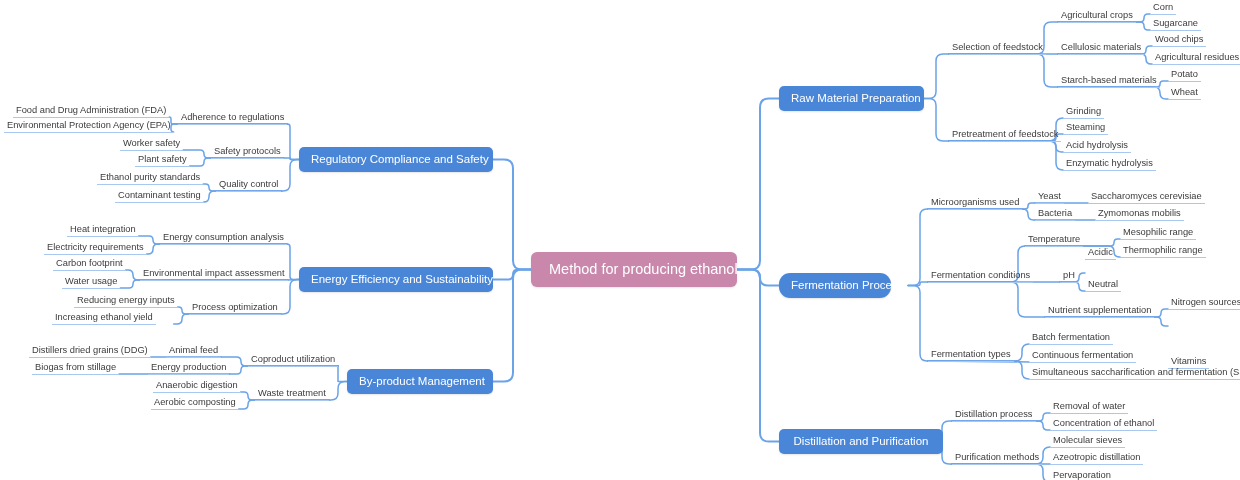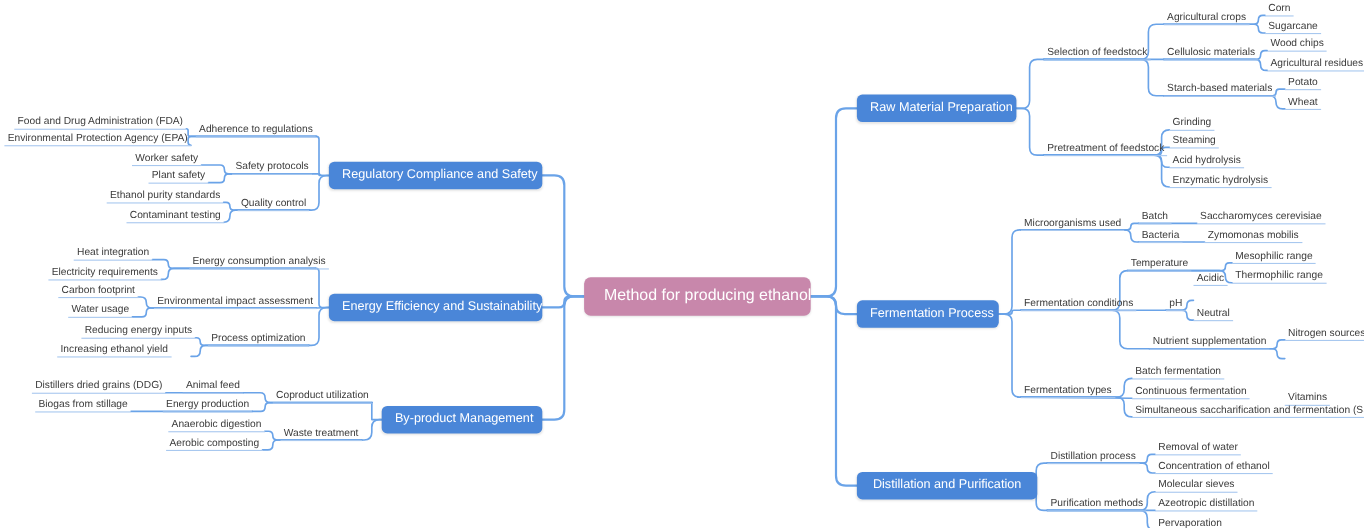--- a/index.html
+++ b/index.html
@@ -130,24 +130,24 @@
   <div class="node n-t right" style="left:1058px;top:74px;">Starch-based materials</div>
   <div class="node n-t right" style="left:1168px;top:68px;">Potato</div>
   <div class="node n-t right" style="left:1168px;top:86px;">Wheat</div>
 
   <div class="node n-t right" style="left:949px;top:128px;">Pretreatment of feedstock</div>
   <div class="node n-t right" style="left:1063px;top:105px;">Grinding</div>
   <div class="node n-t right" style="left:1063px;top:121px;">Steaming</div>
   <div class="node n-t right" style="left:1063px;top:139px;">Acid hydrolysis</div>
   <div class="node n-t right" style="left:1063px;top:157px;">Enzymatic hydrolysis</div>
 
-  <div class="node n-l1" style="left:779px;top:273px;width:129px;">Fermentation Process</div>
+  <div class="node n-l1" style="left:779px;top:273px;width:112px;border-radius:11px;">Fermentation Process</div>
 
   <div class="node n-t right" style="left:928px;top:196px;">Microorganisms used</div>
-  <div class="node n-t right" style="left:1035px;top:190px;">Batch</div>
+  <div class="node n-t right" style="left:1035px;top:190px;">Yeast</div>
   <div class="node n-t right" style="left:1088px;top:190px;">Saccharomyces cerevisiae</div>
   <div class="node n-t right" style="left:1035px;top:207px;">Bacteria</div>
   <div class="node n-t right" style="left:1095px;top:207px;">Zymomonas mobilis</div>
 
   <div class="node n-t right" style="left:928px;top:269px;">Fermentation conditions</div>
 
   <div class="node n-t right" style="left:1025px;top:233px;">Temperature</div>
   <div class="node n-t right" style="left:1120px;top:226px;">Mesophilic range</div>
   <div class="node n-t right" style="left:1120px;top:244px;">Thermophilic range</div>
 
@@ -184,21 +184,21 @@
   <div class="node n-t left" style="left:211px;top:145px;">Safety protocols</div>
   <div class="node n-t left" style="left:120px;top:137px;">Worker safety</div>
   <div class="node n-t left" style="left:135px;top:153px;">Plant safety</div>
 
   <div class="node n-t left" style="left:216px;top:178px;">Quality control</div>
   <div class="node n-t left" style="left:97px;top:171px;">Ethanol purity standards</div>
   <div class="node n-t left" style="left:115px;top:189px;">Contaminant testing</div>
 
   <div class="node n-l1" style="left:299px;top:267px;width:194px;">Energy Efficiency and Sustainability</div>
 
-  <div class="node n-t left" style="left:172px;top:231px;">Energy consumption analysis</div>
+  <div class="node n-t left" style="left:160px;top:231px;">Energy consumption analysis</div>
   <div class="node n-t left" style="left:67px;top:223px;">Heat integration</div>
   <div class="node n-t left" style="left:44px;top:241px;">Electricity requirements</div>
 
   <div class="node n-t left" style="left:140px;top:267px;">Environmental impact assessment</div>
   <div class="node n-t left" style="left:53px;top:257px;">Carbon footprint</div>
   <div class="node n-t left" style="left:62px;top:275px;">Water usage</div>
 
   <div class="node n-t left" style="left:189px;top:301px;">Process optimization</div>
   <div class="node n-t left" style="left:74px;top:294px;">Reducing energy inputs</div>
   <div class="node n-t left" style="left:52px;top:311px;">Increasing ethanol yield</div>

